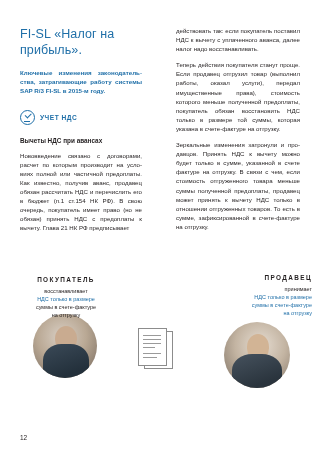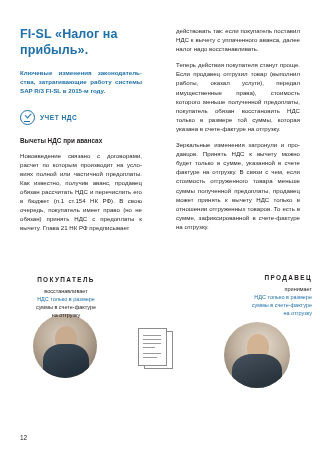--- a/index.html
+++ b/index.html
@@ -26,21 +26,21 @@
   .col-left {
     position: absolute;
     left: 20px;
     top: 26px;
     width: 122px;
   }
   .article-title {
     font-size: 12.5px;
     line-height: 16px;
     color: #1f6fa8;
-    font-weight: bold;
+    font-weight: normal;
     margin: 0 0 10px 0;
     letter-spacing: 0.1px;
   }
   .article-lead {
     font-size: 6.2px;
     line-height: 9.2px;
     color: #1f6fa8;
     font-weight: bold;
     margin: 0 0 14px 0;
     text-align: justify;

